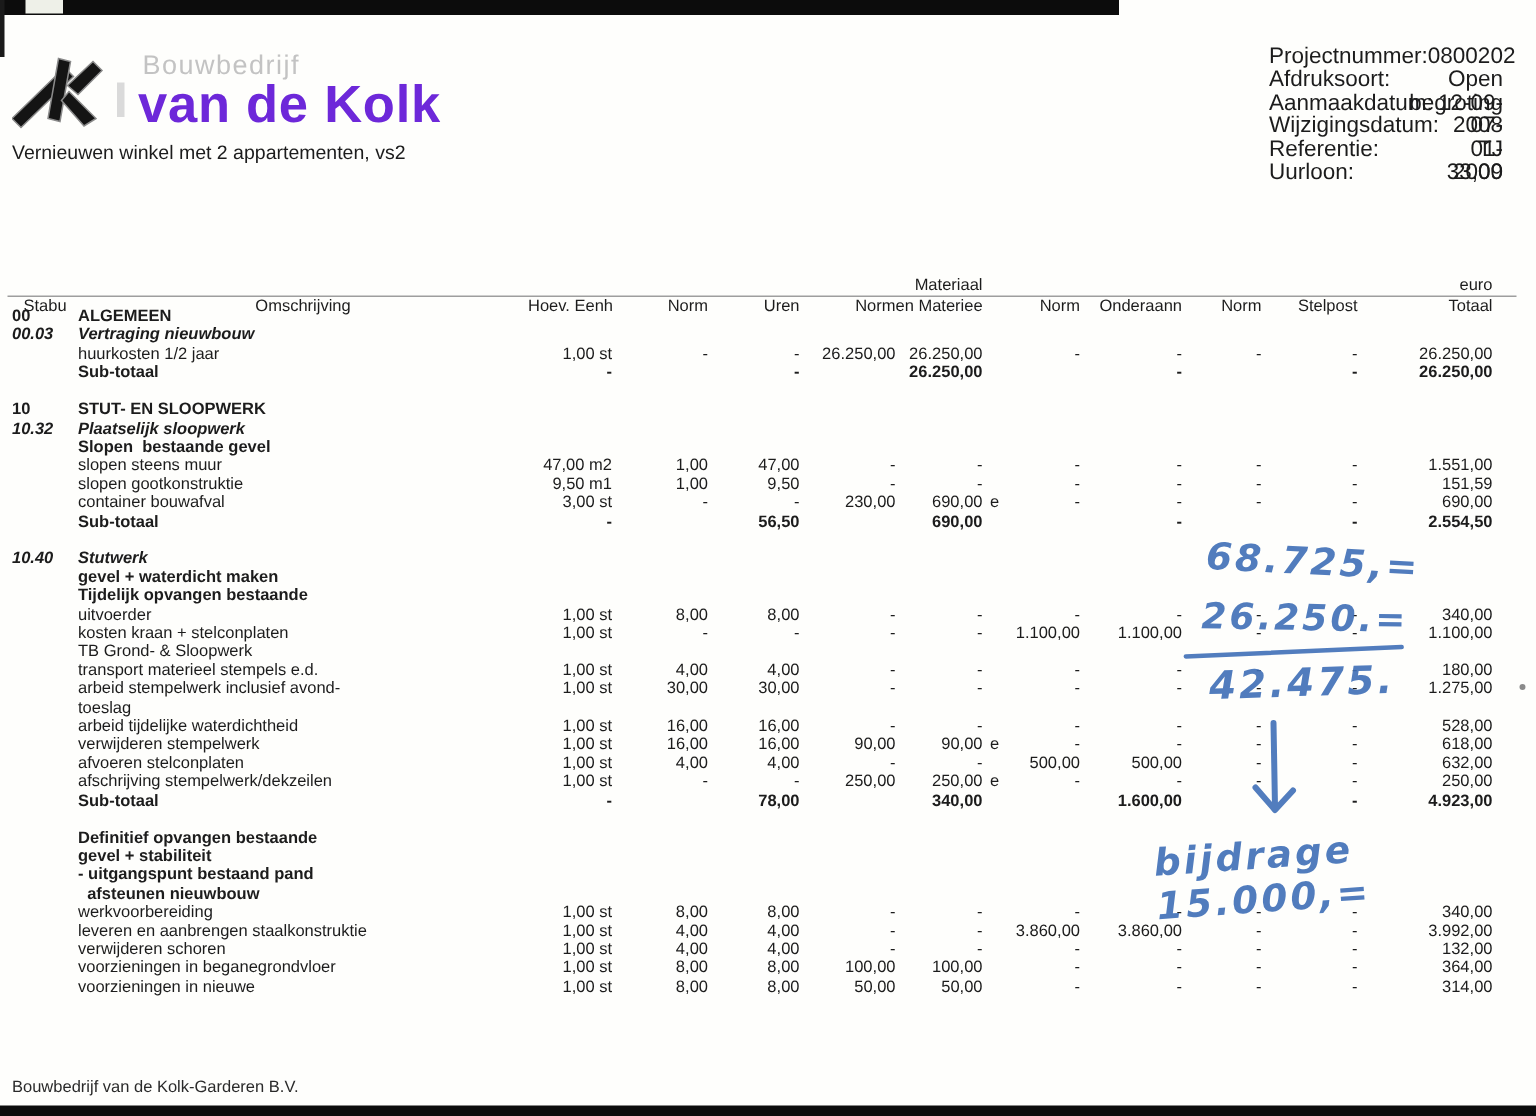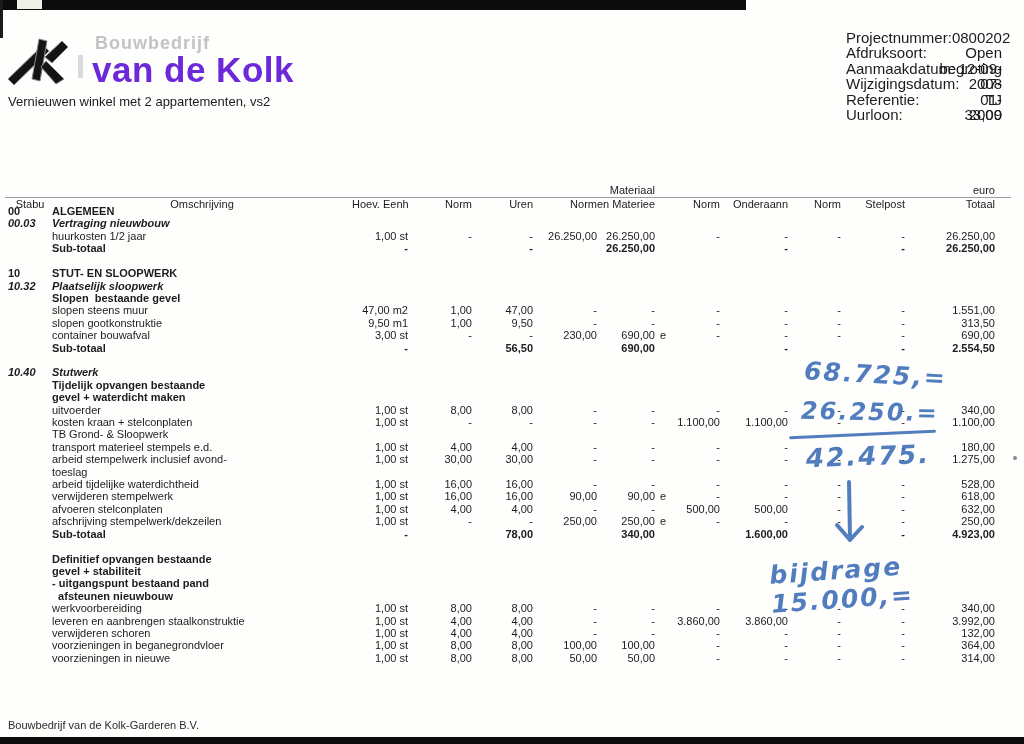--- a/index.html
+++ b/index.html
@@ -9,21 +9,21 @@
   
   .scan-top-bar{position:absolute;left:0;top:0;width:746px;height:10px;background:#0c0c0c;}
   .scan-top-notch{position:absolute;left:17px;top:0;width:25px;height:9px;background:#eef0e8;}
   .scan-left-mark{position:absolute;left:0;top:0;width:3px;height:38px;background:#1a1a1a;}
   .scan-bottom-bar{position:absolute;left:0;top:737px;width:1024px;height:7px;background:#0c0c0c;}
   .scan-dot{position:absolute;left:1013px;top:456px;width:4px;height:4px;border-radius:50%;background:#8a8a8a;}
 
   
   .logo{position:absolute;left:8px;top:34px;}
   .logo-divider{position:absolute;left:78px;top:55px;width:5px;height:23px;background:#dadada;}
-  .brand-top{position:absolute;left:95px;top:33px;font-size:18px;font-weight:bold;color:#c3c3c3;letter-spacing:1px;}
+  .brand-top{position:absolute;left:95px;top:33px;font-size:18px;font-weight:normal;color:#c3c3c3;letter-spacing:1px;}
   .brand-main{position:absolute;left:92px;top:50px;font-size:35px;font-weight:bold;color:#6d28d9;letter-spacing:0.5px;}
   .doc-title{position:absolute;left:8px;top:94px;font-size:13px;font-weight:normal;}
 
   
   .project-info{position:absolute;left:846px;top:30px;width:156px;font-size:15px;}
   .pi-row{display:flex;justify-content:space-between;height:15.4px;line-height:15.4px;}
   .pi-label{text-align:left;}
   .pi-value{text-align:right;}
 
   
@@ -259,21 +259,21 @@
         <div class="c c-hoev">9,50 m1</div>
         <div class="c c-norm1">1,00</div>
         <div class="c c-uren">9,50</div>
         <div class="c c-norm2">-</div>
         <div class="c c-mat">-</div>
         <div class="c c-mat_e"></div>
         <div class="c c-norm3">-</div>
         <div class="c c-ond">-</div>
         <div class="c c-norm4">-</div>
         <div class="c c-stel">-</div>
-        <div class="c c-tot">313,50</div>
+        <div class="c c-tot">151,59</div>
       </div>
       <div class="trow item grid">
         <div class="c c-stabu"></div>
         <div class="c c-label">container bouwafval</div>
         <div class="c c-hoev">3,00 st</div>
         <div class="c c-norm1">-</div>
         <div class="c c-uren">-</div>
         <div class="c c-norm2">230,00</div>
         <div class="c c-mat">690,00</div>
         <div class="c c-mat_e">e</div>
@@ -309,36 +309,36 @@
         <div class="c c-mat"></div>
         <div class="c c-mat_e"></div>
         <div class="c c-norm3"></div>
         <div class="c c-ond"></div>
         <div class="c c-norm4"></div>
         <div class="c c-stel"></div>
         <div class="c c-tot"></div>
       </div>
       <div class="trow subhead grid">
         <div class="c c-stabu"></div>
+        <div class="c c-label">gevel + waterdicht maken</div>
+        <div class="c c-hoev"></div>
+        <div class="c c-norm1"></div>
+        <div class="c c-uren"></div>
+        <div class="c c-norm2"></div>
+        <div class="c c-mat"></div>
+        <div class="c c-mat_e"></div>
+        <div class="c c-norm3"></div>
+        <div class="c c-ond"></div>
+        <div class="c c-norm4"></div>
+        <div class="c c-stel"></div>
+        <div class="c c-tot"></div>
+      </div>
+      <div class="trow subhead grid">
+        <div class="c c-stabu"></div>
         <div class="c c-label">Tijdelijk opvangen bestaande</div>
-        <div class="c c-hoev"></div>
-        <div class="c c-norm1"></div>
-        <div class="c c-uren"></div>
-        <div class="c c-norm2"></div>
-        <div class="c c-mat"></div>
-        <div class="c c-mat_e"></div>
-        <div class="c c-norm3"></div>
-        <div class="c c-ond"></div>
-        <div class="c c-norm4"></div>
-        <div class="c c-stel"></div>
-        <div class="c c-tot"></div>
-      </div>
-      <div class="trow subhead grid">
-        <div class="c c-stabu"></div>
-        <div class="c c-label">gevel + waterdicht maken</div>
         <div class="c c-hoev"></div>
         <div class="c c-norm1"></div>
         <div class="c c-uren"></div>
         <div class="c c-norm2"></div>
         <div class="c c-mat"></div>
         <div class="c c-mat_e"></div>
         <div class="c c-norm3"></div>
         <div class="c c-ond"></div>
         <div class="c c-norm4"></div>
         <div class="c c-stel"></div>

